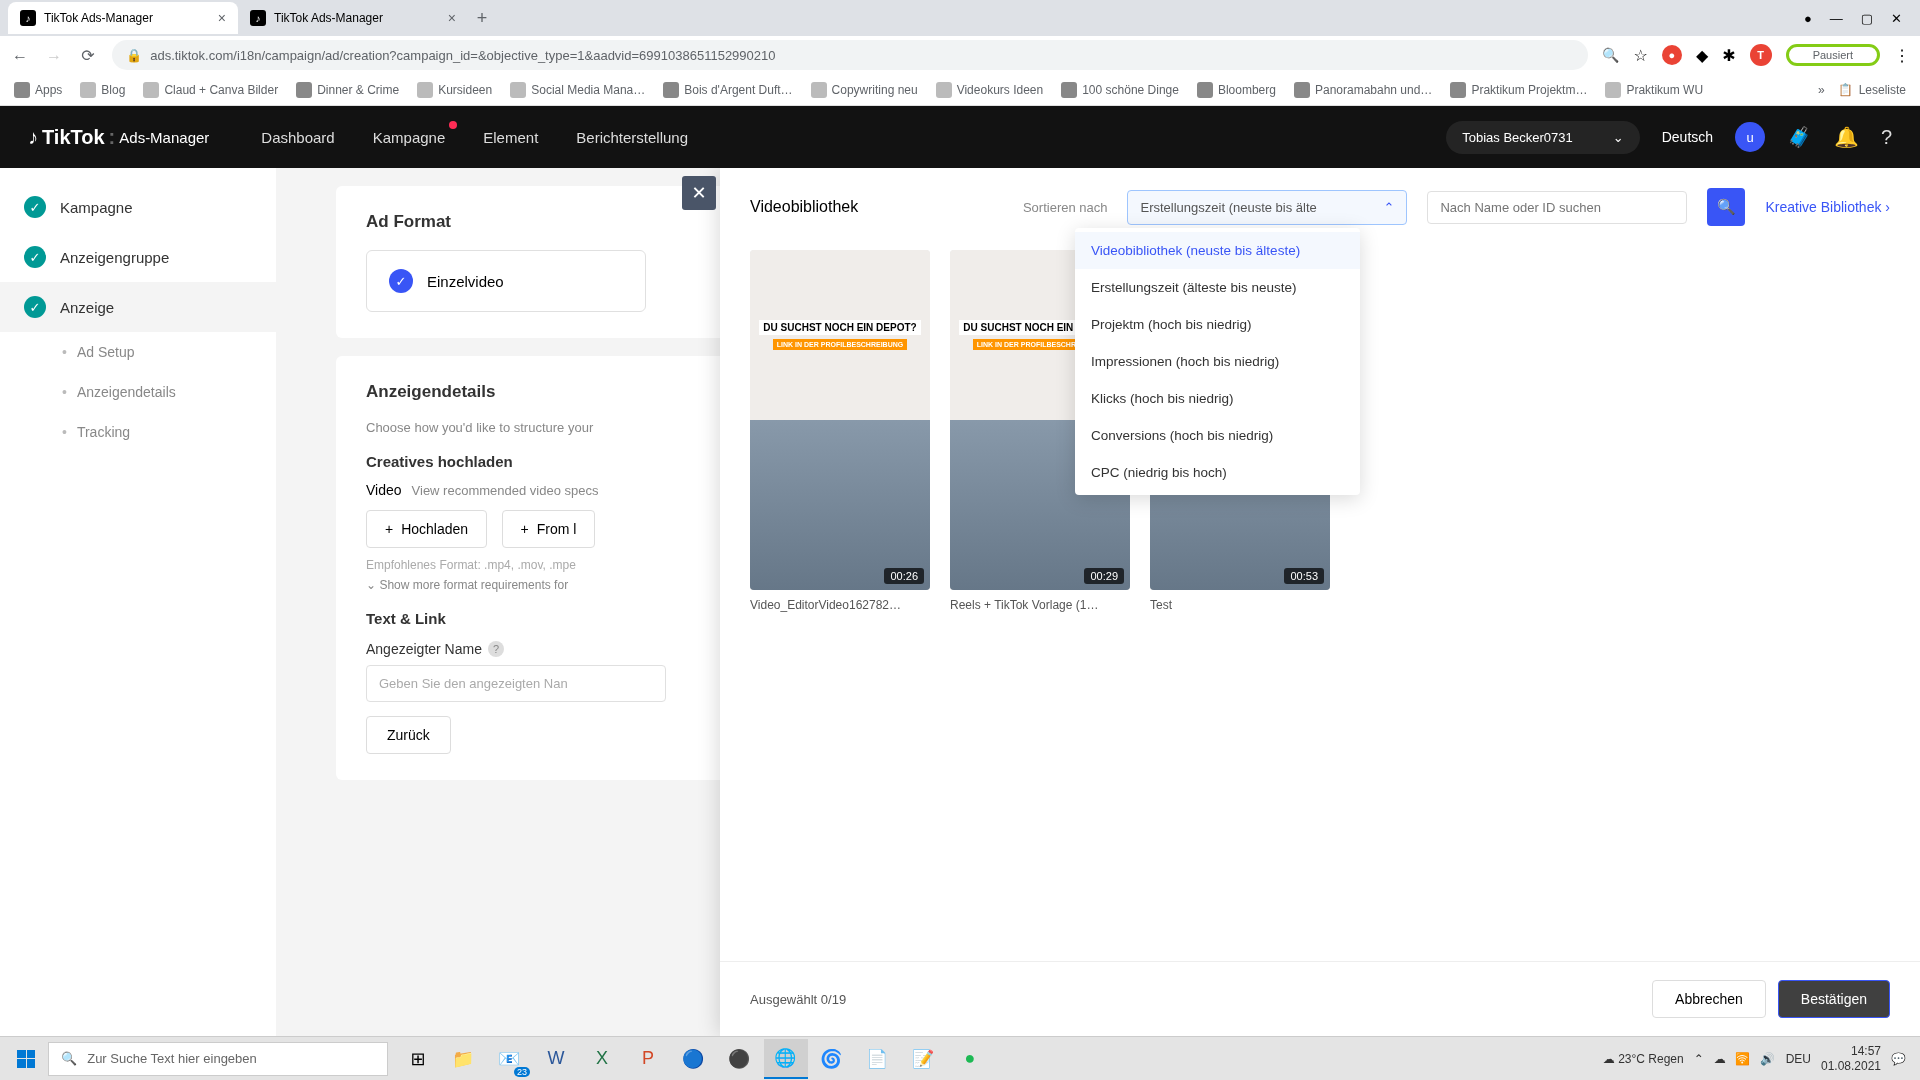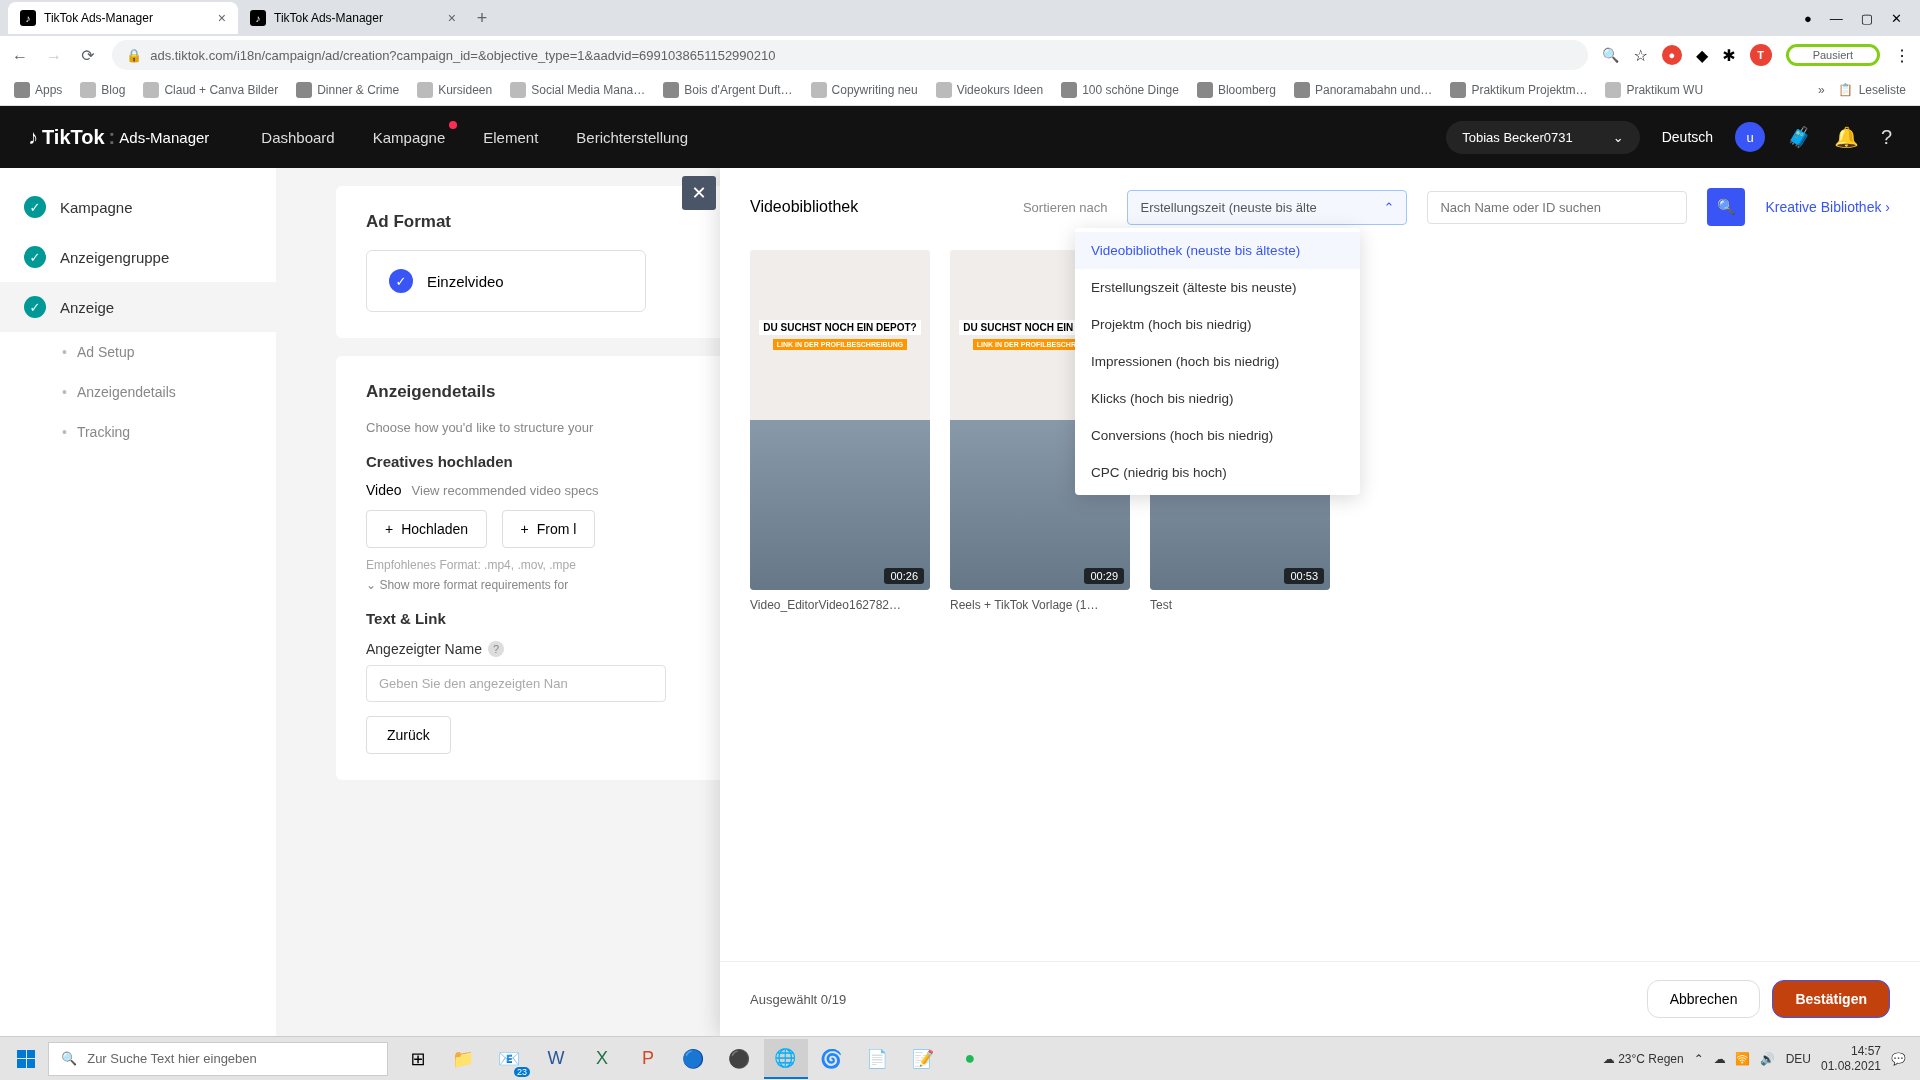--- a/index.html
+++ b/index.html
@@ -88,22 +88,22 @@
 .thumb-top { height: 50%; background: #f0edea; display: flex; flex-direction: column; align-items: center; justify-content: center; font-size: 9px; font-weight: bold; padding: 4px; }
 .thumb-headline { background: #fff; color: #000; padding: 2px 4px; font-size: 10px; }
 .thumb-badge { background: #ff9500; color: #fff; font-size: 7px; padding: 2px 4px; margin-top: 4px; }
 .thumb-bottom { height: 50%; background: linear-gradient(#8899aa, #667788); }
 .duration { position: absolute; bottom: 6px; right: 6px; background: rgba(0,0,0,0.7); color: #fff; font-size: 11px; padding: 2px 6px; border-radius: 3px; }
 .video-name { font-size: 12px; color: #555; margin-top: 8px; white-space: nowrap; overflow: hidden; text-overflow: ellipsis; }
 
 .drawer-footer { border-top: 1px solid #eee; padding: 18px 30px; display: flex; align-items: center; }
 .footer-count { font-size: 13px; color: #555; }
 .footer-btns { margin-left: auto; display: flex; gap: 12px; }
-.btn { padding: 10px 22px; border-radius: 12px; font-size: 14px; border: 1px solid #ddd; background: #fff; }
-.btn.primary { background: #c2410c; color: #fff; border-color: #3955f6; font-weight: 700; }
+.btn { padding: 10px 22px; border-radius: 4px; font-size: 14px; border: 1px solid #ddd; background: #fff; }
+.btn.primary { background: #404040; color: #fff; border-color: #3955f6; font-weight: 400; }
 
 
 .taskbar { position: fixed; bottom: 0; left: 0; right: 0; height: 44px; background: #e4e4e4; display: flex; align-items: center; padding: 0 4px; border-top: 1px solid #ccc; }
 .start { width: 44px; height: 40px; display: flex; align-items: center; justify-content: center; }
 .win-logo { width: 18px; height: 18px; display: grid; grid-template-columns: 1fr 1fr; gap: 1px; }
 .win-logo span { background: #0078d4; }
 .search-bar { width: 340px; height: 34px; background: #fff; border: 1px solid #ccc; display: flex; align-items: center; padding: 0 12px; gap: 10px; font-size: 13px; color: #666; }
 .task-icons { display: flex; gap: 2px; margin-left: 8px; }
 .task-icon { width: 44px; height: 40px; display: flex; align-items: center; justify-content: center; font-size: 18px; position: relative; }
 .task-icon.active { border-bottom: 2px solid #0078d4; background: #d0d0d0; }

